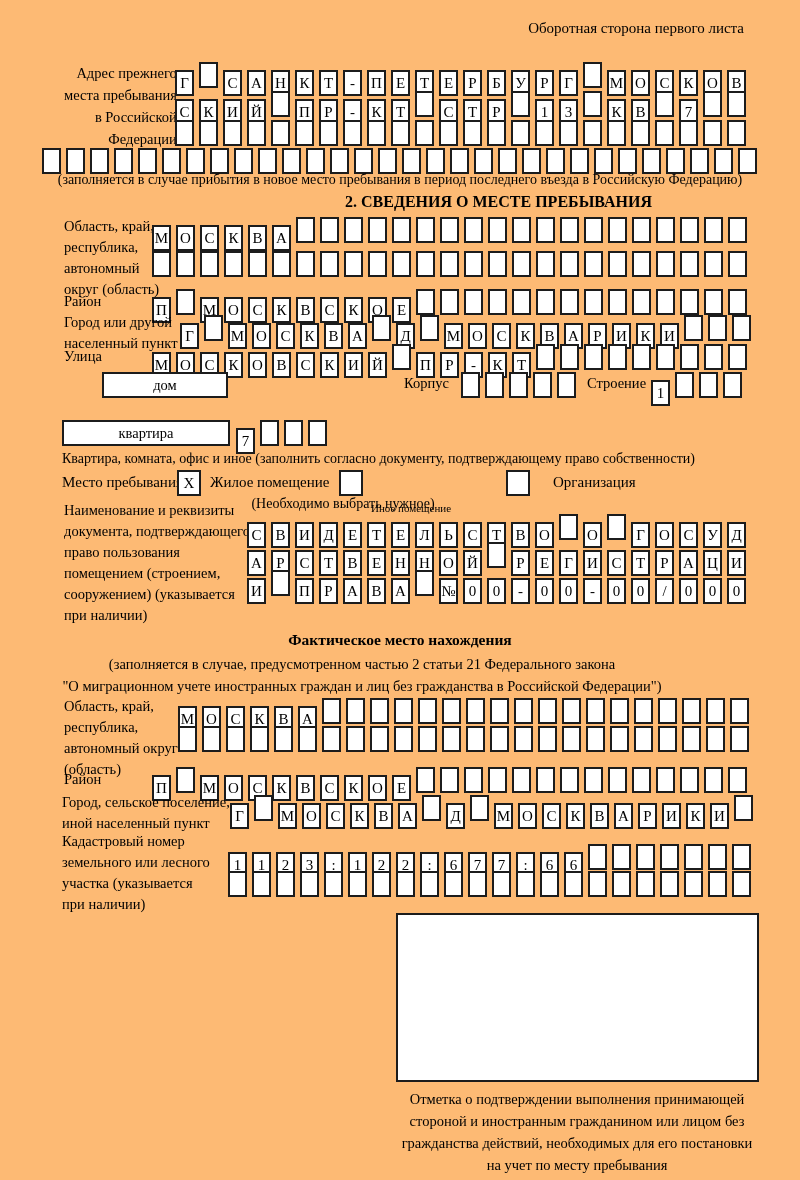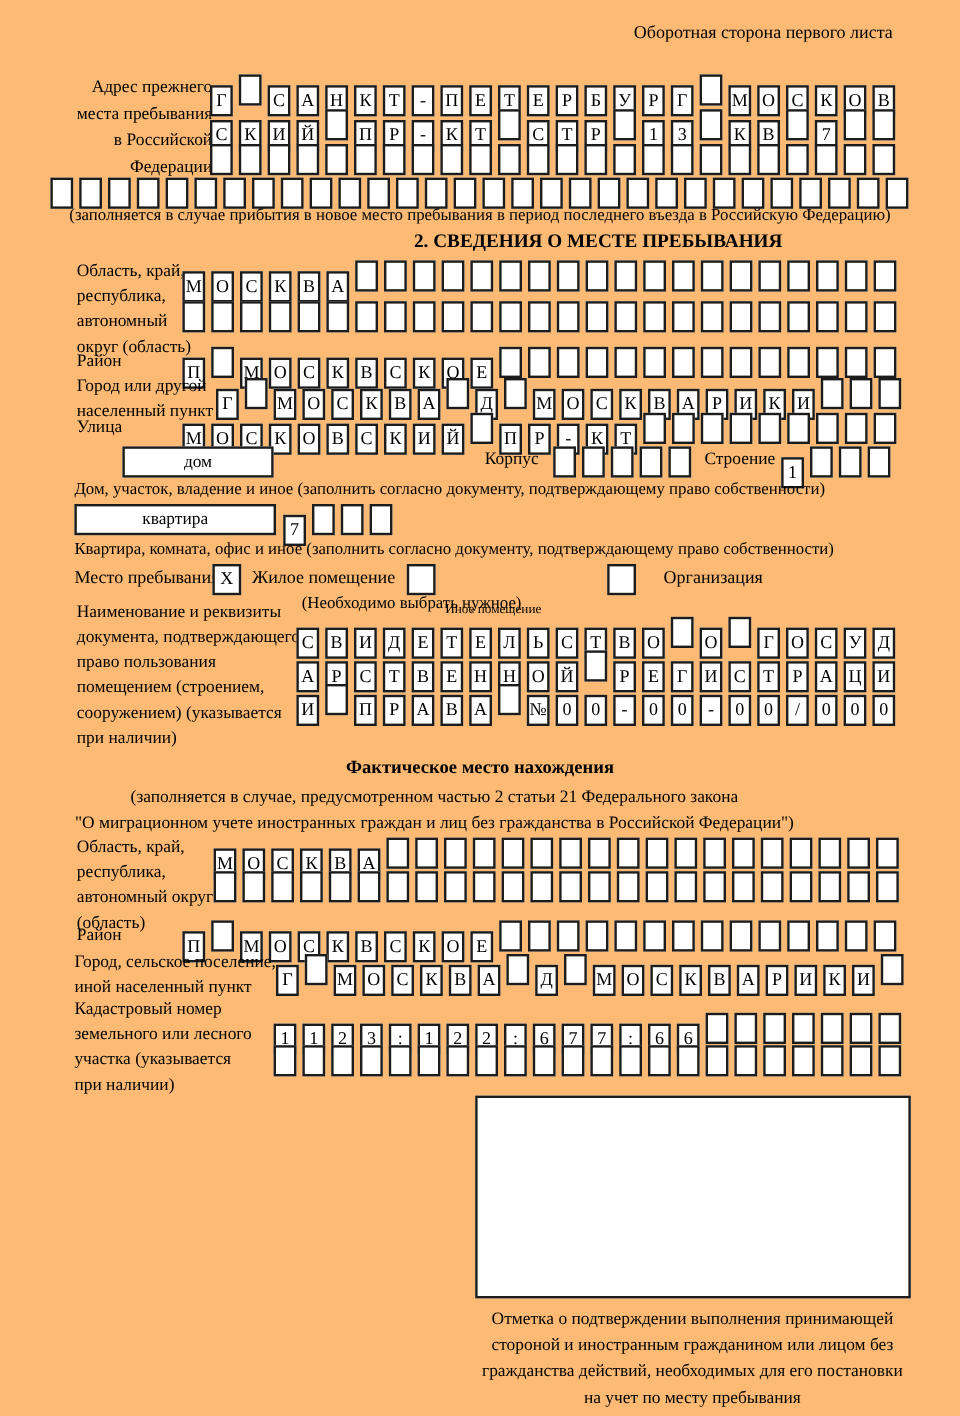--- a/index.html
+++ b/index.html
@@ -64,21 +64,20 @@
   <div class="cellrow" style="left:180px;top:315px;"><span class="cell">Г</span><span class="cell"></span><span class="cell">М</span><span class="cell">О</span><span class="cell">С</span><span class="cell">К</span><span class="cell">В</span><span class="cell">А</span><span class="cell"></span><span class="cell">Д</span><span class="cell"></span><span class="cell">М</span><span class="cell">О</span><span class="cell">С</span><span class="cell">К</span><span class="cell">В</span><span class="cell">А</span><span class="cell">Р</span><span class="cell">И</span><span class="cell">К</span><span class="cell">И</span><span class="cell"></span><span class="cell"></span><span class="cell"></span></div>
 
   <div class="slabel" style="left:64px;top:348px;">Улица</div>
   <div class="cellrow" style="left:152px;top:344px;"><span class="cell">М</span><span class="cell">О</span><span class="cell">С</span><span class="cell">К</span><span class="cell">О</span><span class="cell">В</span><span class="cell">С</span><span class="cell">К</span><span class="cell">И</span><span class="cell">Й</span><span class="cell"></span><span class="cell">П</span><span class="cell">Р</span><span class="cell">-</span><span class="cell">К</span><span class="cell">Т</span><span class="cell"></span><span class="cell"></span><span class="cell"></span><span class="cell"></span><span class="cell"></span><span class="cell"></span><span class="cell"></span><span class="cell"></span><span class="cell"></span></div>
 
   <div class="wbox" style="left:62px;top:372px;width:126px;margin-left:40px;">дом</div>
   <div class="slabel" style="left:404px;top:375px;">Корпус</div>
   <div class="cellrow" style="left:461px;top:372px;"><span class="cell"></span><span class="cell"></span><span class="cell"></span><span class="cell"></span><span class="cell"></span></div>
   <div class="slabel" style="left:587px;top:375px;">Строение</div>
   <div class="cellrow" style="left:651px;top:372px;"><span class="cell">1</span><span class="cell"></span><span class="cell"></span><span class="cell"></span></div>
-  <div class="caption" style="left:62px;top:401px;">Дом, участок, владение и иное (заполнить согласно документу, подтверждающему право собственности)</div>
 
   <div class="wbox" style="left:62px;top:420px;width:168px;">квартира</div>
   <div class="cellrow" style="left:236px;top:420px;"><span class="cell">7</span><span class="cell"></span><span class="cell"></span><span class="cell"></span></div>
   <div class="caption" style="left:62px;top:451px;">Квартира, комната, офис и иное (заполнить согласно документу, подтверждающему право собственности)</div>
 
   <div class="slabel" style="left:62px;top:474px;font-size:15px;">Место пребывания:</div>
   <div class="chk" style="left:177px;top:470px;">X</div>
   <div class="slabel" style="left:210px;top:474px;font-size:15px;">Жилое помещение</div>
   <div class="chk" style="left:339px;top:470px;"></div>
   <div class="slabel" style="left:371px;top:502px;font-size:11px;">Иное помещение</div>

